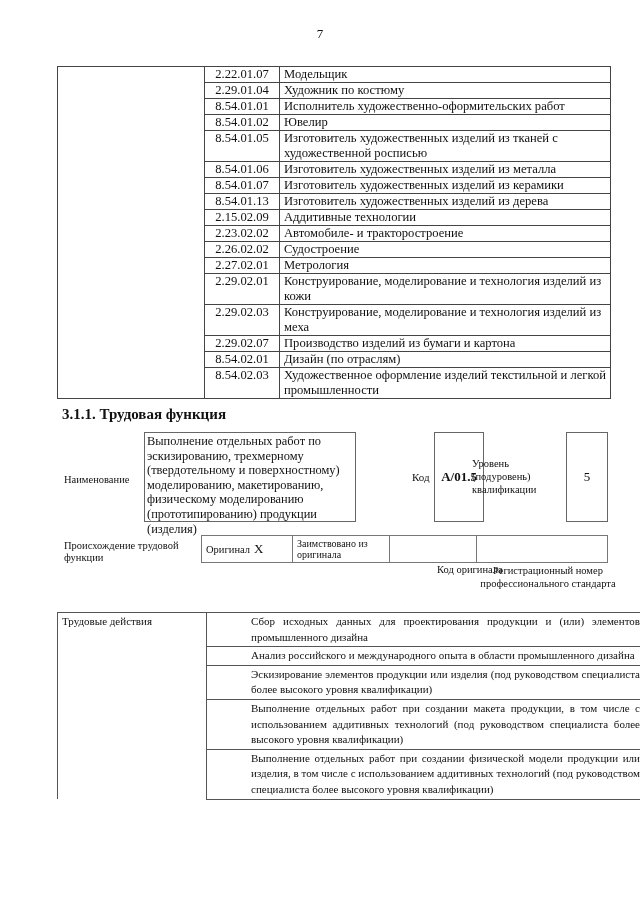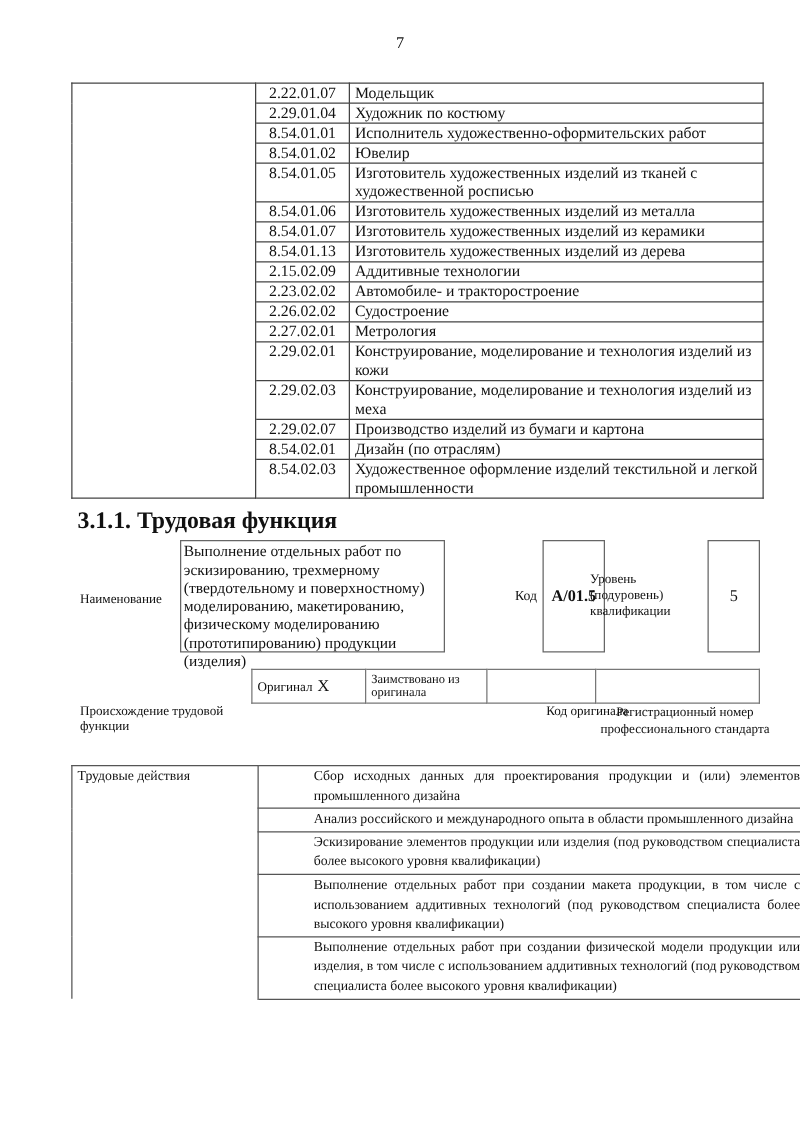--- a/index.html
+++ b/index.html
@@ -16,21 +16,21 @@
   .specialties {
     position: absolute; left: 57px; top: 66px; width: 554px;
     border-collapse: collapse; font-size: 12.6px; line-height: 15px;
   }
   .specialties td { border: 1px solid #444; padding: 0 4px; vertical-align: top; }
   .specialties td.blank { width: 138px; border-bottom: 1px solid #444; }
   .specialties td.code { width: 66px; white-space: nowrap; text-align: center; }
   .specialties td.name { }
 
   .section-title {
-    position: absolute; left: 62px; top: 406px; font-weight: bold; font-size: 19px;
+    position: absolute; left: 62px; top: 406px; font-weight: bold; font-size: 15px;
   }
 
   .small { font-size: 10.5px; line-height: 12px; }
 
   .name-label { position: absolute; left: 64px; top: 474px; }
   .name-box {
     position: absolute; left: 144px; top: 432px; width: 212px; height: 90px;
     border: 1px solid #666; padding: 1px 2px; box-sizing: border-box;
     font-size: 12.4px; line-height: 14.6px;
   }
@@ -40,21 +40,21 @@
     border: 1px solid #666; box-sizing: border-box;
     display: flex; align-items: center; justify-content: center; font-size: 13px; font-weight: bold;
   }
   .level-label { position: absolute; left: 472px; top: 457px; font-size: 10.5px; line-height: 13px; }
   .level-box {
     position: absolute; left: 566px; top: 432px; width: 42px; height: 90px;
     border: 1px solid #666; box-sizing: border-box;
     display: flex; align-items: center; justify-content: center; font-size: 13px;
   }
 
-  .origin-label { position: absolute; left: 64px; top: 564px; width: 140px; }
+  .origin-label { position: absolute; left: 64px; top: 540px; width: 140px; }
   .origin-table {
     position: absolute; left: 201px; top: 535px; width: 407px; height: 26px;
     border-collapse: collapse;
   }
   .origin-table td { border: 1px solid #777; vertical-align: middle; padding: 0 4px; height: 26px; }
   .origin-table td.orig { width: 82px; font-size: 10.5px; }
   .origin-table td.orig .mark { font-size: 13px; margin-left: 4px; }
   .origin-table td.borrowed { width: 88px; font-size: 10px; line-height: 11px; }
   .origin-table td.ocode { width: 78px; }
   .origin-caption-code { position: absolute; left: 396px; top: 564px; font-size: 10.5px; margin-left: 41px; }

